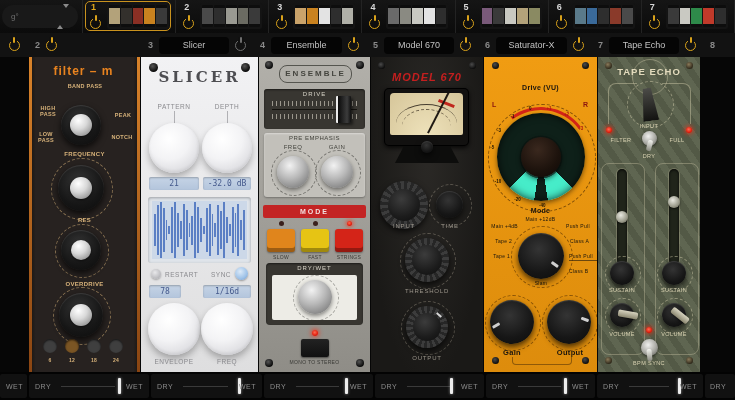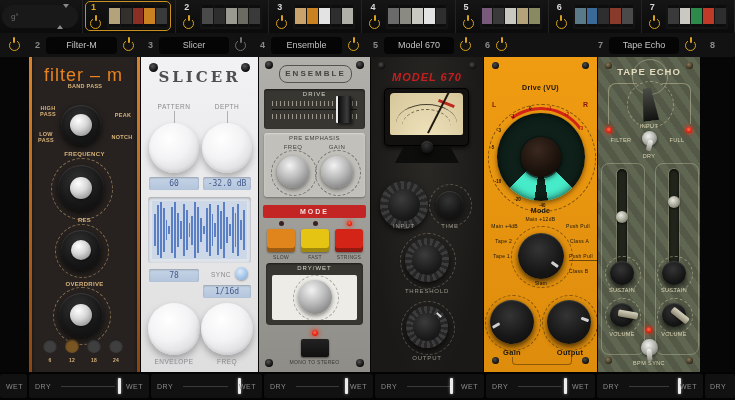--- a/index.html
+++ b/index.html
@@ -200,59 +200,59 @@
       </div>
     </div>
   </div>
 
   <div class="chainbar">
     <div class="cgroup" style="left:0;width:28px;justify-content:center;">
       <span class="pwr"></span>
     </div>
     <div class="cgroup" style="left:28px;width:113px;">
       <span class="cnum">2</span>
-      <span class="cname">Filter-M</span>
       <span class="pwr"></span>
     </div>
     <div class="cgroup" style="left:141px;width:112px;">
       <span class="cnum">3</span>
       <span class="cname">Slicer</span>
       <span class="pwr off"></span>
     </div>
     <div class="cgroup" style="left:253px;width:113px;">
       <span class="cnum">4</span>
       <span class="cname">Ensemble</span>
       <span class="pwr"></span>
     </div>
     <div class="cgroup" style="left:366px;width:112px;">
       <span class="cnum">5</span>
       <span class="cname">Model 670</span>
       <span class="pwr"></span>
     </div>
     <div class="cgroup" style="left:478px;width:113px;">
       <span class="cnum">6</span>
+      <span class="cname">Saturator-X</span>
       <span class="pwr"></span>
     </div>
     <div class="cgroup" style="left:591px;width:112px;">
       <span class="cnum">7</span>
       <span class="cname">Tape Echo</span>
       <span class="pwr"></span>
     </div>
     <div class="cgroup" style="left:703px;width:32px;">
       <span class="cnum">8</span>
     </div>
   </div>
 
   <div class="rack">
 
 
     <div class="module m-filter" style="left:29px;width:111px;">
       <div class="rail" style="left:0;"></div>
       <div class="rail" style="right:0;"></div>
-      <div class="lab" style="left:0;width:109px;top:8px;font-size:18px;font-weight:normal;letter-spacing:1px;color:#e8831f;">filter – m</div>
+      <div class="lab" style="left:0;width:109px;top:8px;font-size:12px;font-weight:bold;letter-spacing:1px;color:#e8831f;">filter – m</div>
       <div class="lab fm-lab" style="left:36px;width:40px;top:26px;white-space:normal;">BAND PASS</div>
       <div class="lab fm-lab" style="left:5px;width:28px;top:48px;white-space:normal;">HIGH PASS</div>
       <div class="lab fm-lab" style="left:82px;width:24px;top:55px;">PEAK</div>
       <div class="lab fm-lab" style="left:3px;width:28px;top:74px;white-space:normal;">LOW PASS</div>
       <div class="lab fm-lab" style="left:79px;width:28px;top:77px;">NOTCH</div>
       <div class="knob kn-dark" style="left:32px;top:48px;width:40px;height:40px;">
         <div class="kn-cap" style="position:absolute;left:9px;top:9px;width:22px;height:22px;border-radius:50%;"></div>
       </div>
       <div class="lab fm-lab" style="left:0;width:111px;top:94px;font-size:6px;">FREQUENCY</div>
       <div class="ticks" style="left:22px;top:101px;width:60px;height:60px;border-color:rgba(216,179,122,.55);"></div>
@@ -282,21 +282,21 @@
     <div class="module m-slicer" style="left:141px;width:117px;">
       <div class="knob" style="left:8px;top:6px;width:9px;height:9px;background:radial-gradient(circle at 40% 35%,#555,#0a0a0a 70%);"></div>
       <div class="knob" style="left:100px;top:6px;width:9px;height:9px;background:radial-gradient(circle at 40% 35%,#555,#0a0a0a 70%);"></div>
       <div class="lab" style="left:0;width:117px;top:12px;font-family:'DejaVu Serif',serif;font-size:15px;font-weight:bold;letter-spacing:3px;color:#4e4e52;">SLICER</div>
       <div class="lab sl-lab" style="left:3px;width:60px;top:46px;">PATTERN</div>
       <div class="lab sl-lab" style="left:56px;width:60px;top:46px;">DEPTH</div>
       <div class="stem" style="left:33px;top:54px;height:14px;"></div>
       <div class="stem" style="left:86px;top:54px;height:14px;"></div>
       <div class="knob kn-white" style="left:8px;top:66px;width:50px;height:50px;"></div>
       <div class="knob kn-white" style="left:61px;top:66px;width:50px;height:50px;"></div>
-      <div class="lcd" style="left:8px;top:120px;width:50px;height:13px;line-height:13px;">60</div>
+      <div class="lcd" style="left:8px;top:120px;width:50px;height:13px;line-height:13px;">21</div>
       <div class="lcd" style="left:62px;top:120px;width:48px;height:13px;line-height:13px;">-32.0 dB</div>
       <div class="wave" style="left:7px;top:140px;width:103px;height:66px;">
         <div class="wave-in">
             <div class="wfbar" style="height: 55%;"></div>
             <div class="wfbar" style="height: 85%;"></div>
             <div class="wfbar" style="height: 95%;"></div>
             <div class="wfbar" style="height: 75%;"></div>
             <div class="wfbar" style="height: 35%;"></div>
             <div class="wfbar" style="height: 15%;"></div>
             <div class="wfbar" style="height: 80%;"></div>
@@ -324,21 +324,21 @@
             <div class="wfbar" style="height: 60%;"></div>
             <div class="wfbar" style="height: 90%;"></div>
             <div class="wfbar" style="height: 35%;"></div>
             <div class="wfbar" style="height: 70%;"></div>
           </div>
       </div>
       <div class="knob" style="left:10px;top:212px;width:10px;height:10px;background:radial-gradient(circle at 40% 35%,#e8e8ea,#b8b8bc 70%);box-shadow:0 1px 2px rgba(0,0,0,.3);"></div>
       <div class="lab sl-lab" style="left:24px;top:214px;">RESTART</div>
       <div class="lab sl-lab" style="left:70px;top:214px;">SYNC</div>
       <div class="knob" style="left:94px;top:210px;width:13px;height:13px;background:radial-gradient(circle at 40% 35%,#dceaf8,#9ec2e8 60%,#6a94c8);box-shadow:0 1px 2px rgba(0,0,0,.35);"></div>
-      <div class="lcd" style="left:8px;top:212px;width:50px;height:13px;line-height:13px;">78</div>
+      <div class="lcd" style="left:8px;top:228px;width:32px;height:13px;line-height:13px;">78</div>
       <div class="lcd" style="left:62px;top:228px;width:48px;height:13px;line-height:13px;">1/16d</div>
       <div class="knob kn-white" style="left:7px;top:246px;width:52px;height:52px;"></div>
       <div class="knob kn-white" style="left:60px;top:246px;width:52px;height:52px;"></div>
       <div class="lab sl-lab" style="left:3px;width:60px;top:301px;">ENVELOPE</div>
       <div class="lab sl-lab" style="left:56px;width:60px;top:301px;">FREQ</div>
     </div>
 
     <div class="module m-ens" style="left:259px;width:111px;">
       <div class="knob" style="left:6px;top:4px;width:8px;height:8px;background:radial-gradient(circle at 40% 35%,#555,#0a0a0a 70%);"></div>
       <div class="knob" style="left:97px;top:4px;width:8px;height:8px;background:radial-gradient(circle at 40% 35%,#555,#0a0a0a 70%);"></div>

